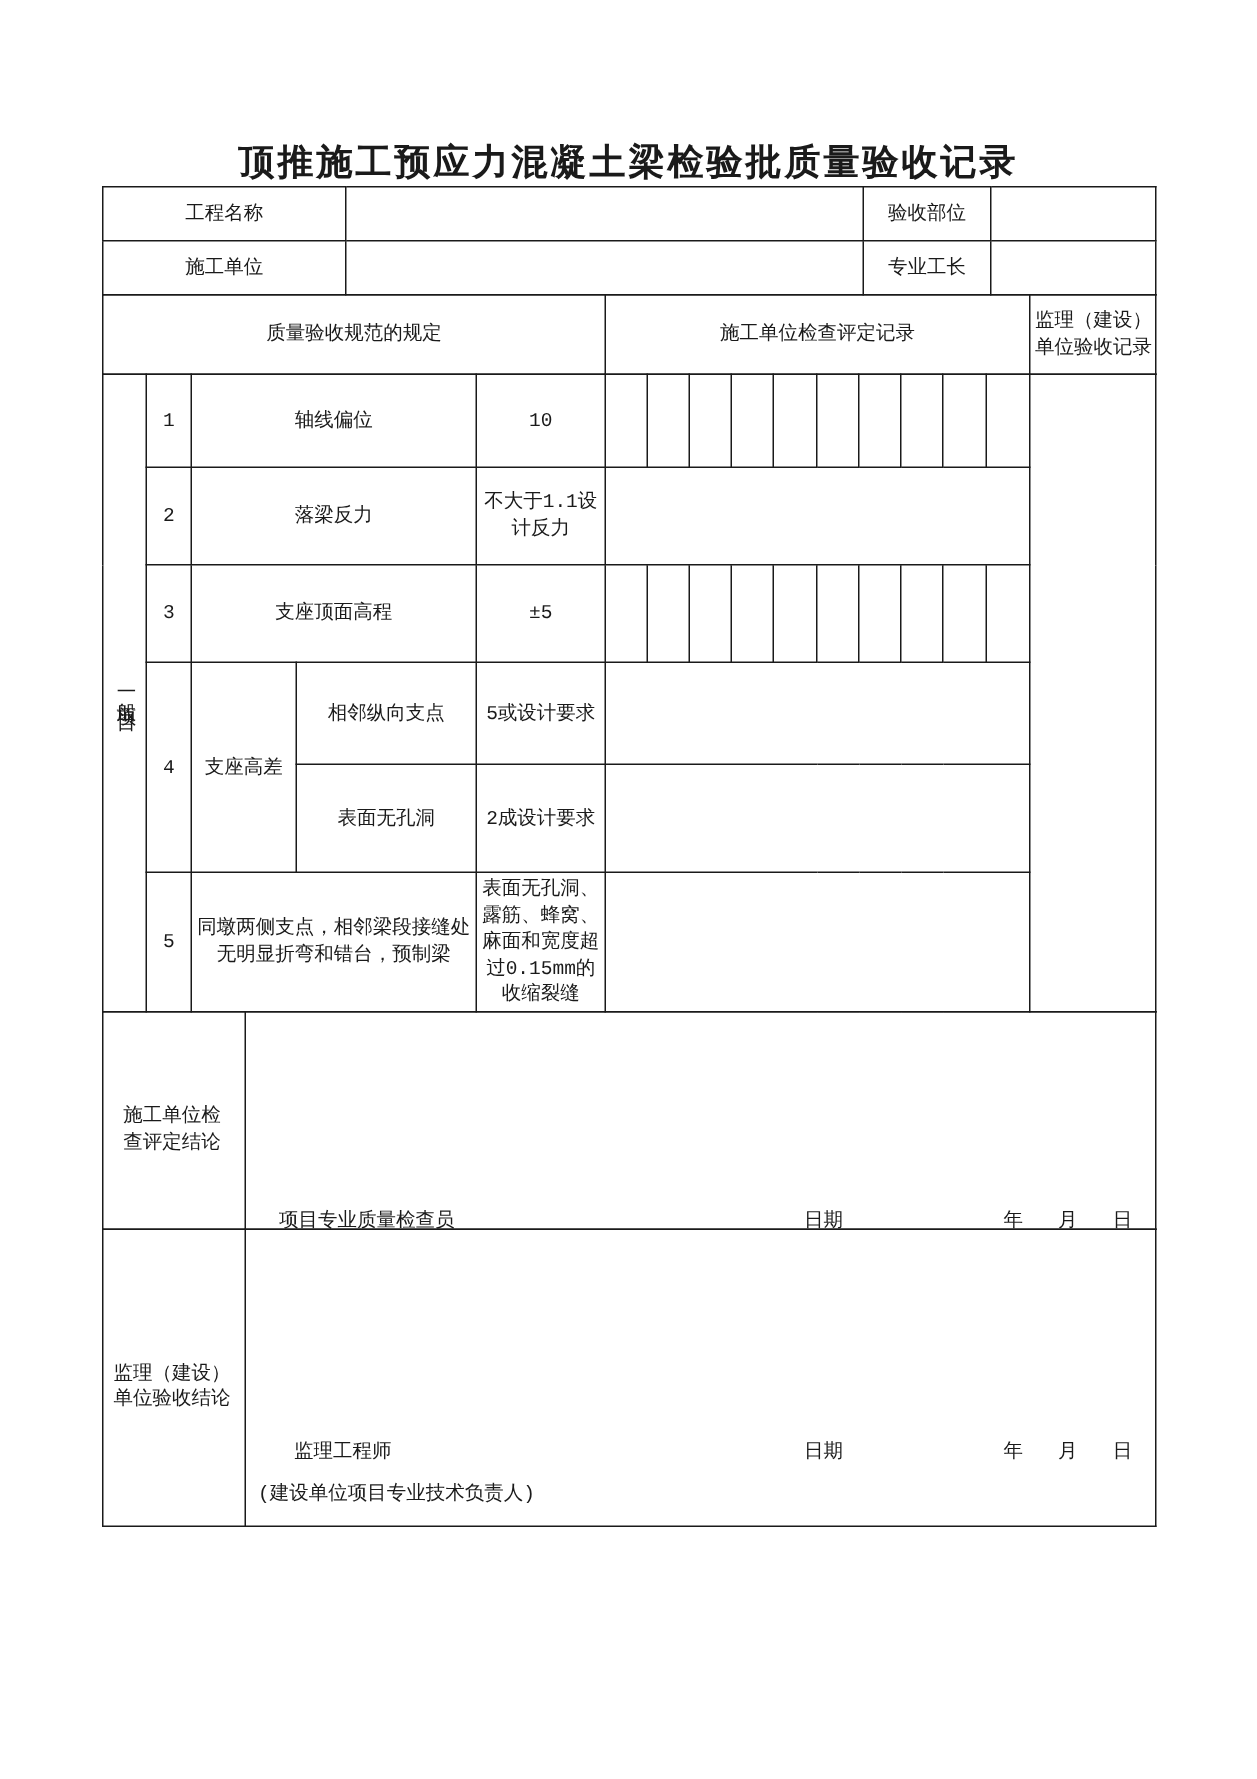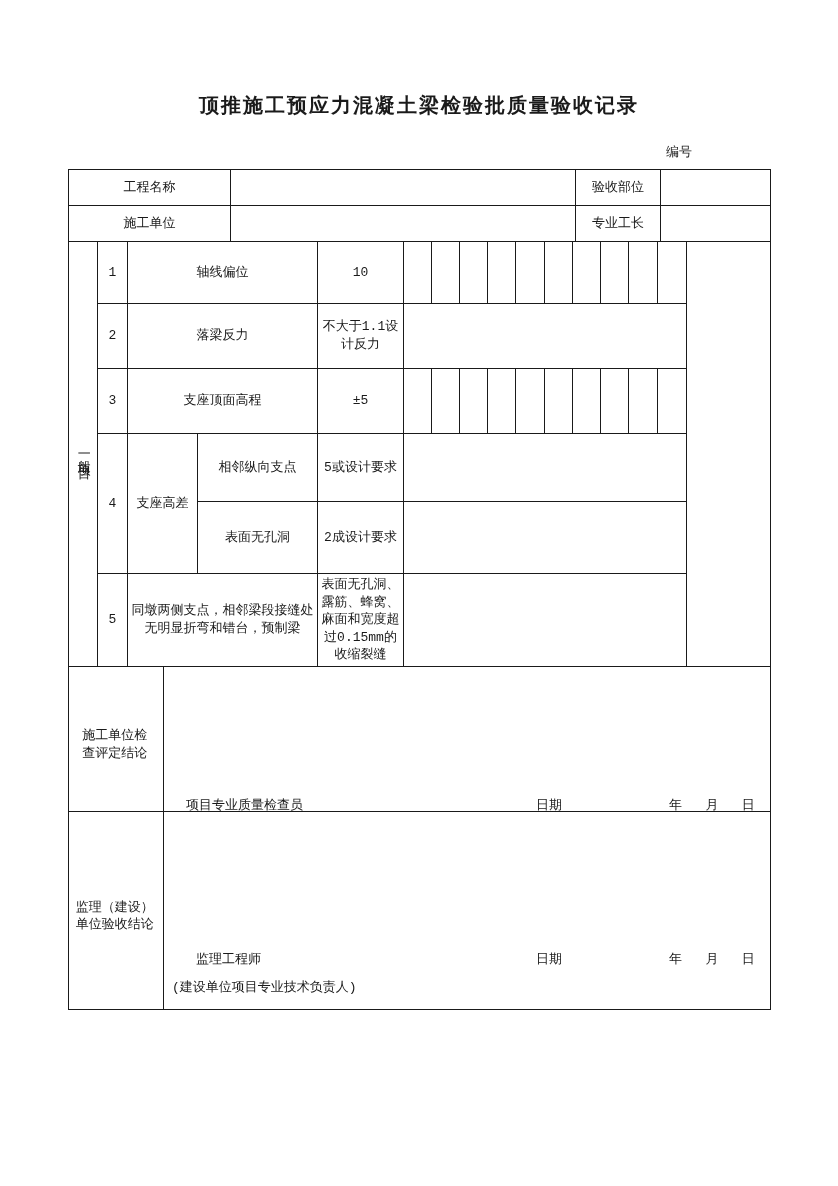--- a/index.html
+++ b/index.html
@@ -7,21 +7,21 @@
   body {
     width: 838px; height: 1186px;
     font-family: "Liberation Serif", "DejaVu Serif", serif;
     color: #1a1a1a;
     position: relative;
     overflow: hidden;
   }
   .page-title {
     margin-top: 92px;
     text-align: center;
-    font-size: 20px;
+    font-size: 24px;
     font-weight: bold;
     letter-spacing: 2px;
   }
   .doc-wrap { width: 702px; margin-left: 68px; }
   .number-line {
     margin-top: 24px;
     margin-bottom: 8px;
     text-align: right;
     padding-right: 78px;
     font-size: 13px;
@@ -60,21 +60,20 @@
   .sig-line span { position: absolute; white-space: pre; }
   .note-line { position: absolute; left: 8px; font-size: 13px; text-align: left; white-space: pre; }
 </style>
 </head>
 <body>
 
 <div class="page-title">顶推施工预应力混凝土梁检验批质量验收记录</div>
 
 <div class="doc-wrap">
 
-  <div class="number-line">编号</div>
 
   <table class="info-table">
     <colgroup>
         <col style="width:162px">
         <col style="width:345px">
         <col style="width:85px">
         <col style="width:110px">
       </colgroup>
     <tbody>
         <tr>
@@ -85,20 +84,34 @@
     </tr>
     <tr>
       <td>施工单位</td>
       <td></td>
       <td>专业工长</td>
       <td></td>
     </tr>
   </tbody>
     </table>
 
+  <table class="header-row">
+    <colgroup>
+        <col style="width:335px">
+        <col style="width:283px">
+        <col style="width:84px">
+      </colgroup>
+    <tbody>
+        <tr>
+      <td>质量验收规范的规定</td>
+      <td>施工单位检查评定记录</td>
+      <td class="hdr-right"><span>监理（建设）单位验收记录</span></td>
+    </tr>
+  </tbody>
+    </table>
 
   <table class="items-table">
     <colgroup>
       <col style="width:29px">
         <col style="width:30px">
         <col style="width:70px">
         <col style="width:120px">
         <col style="width:86px">
       <col style="width:28px">
         <col style="width:28px">

